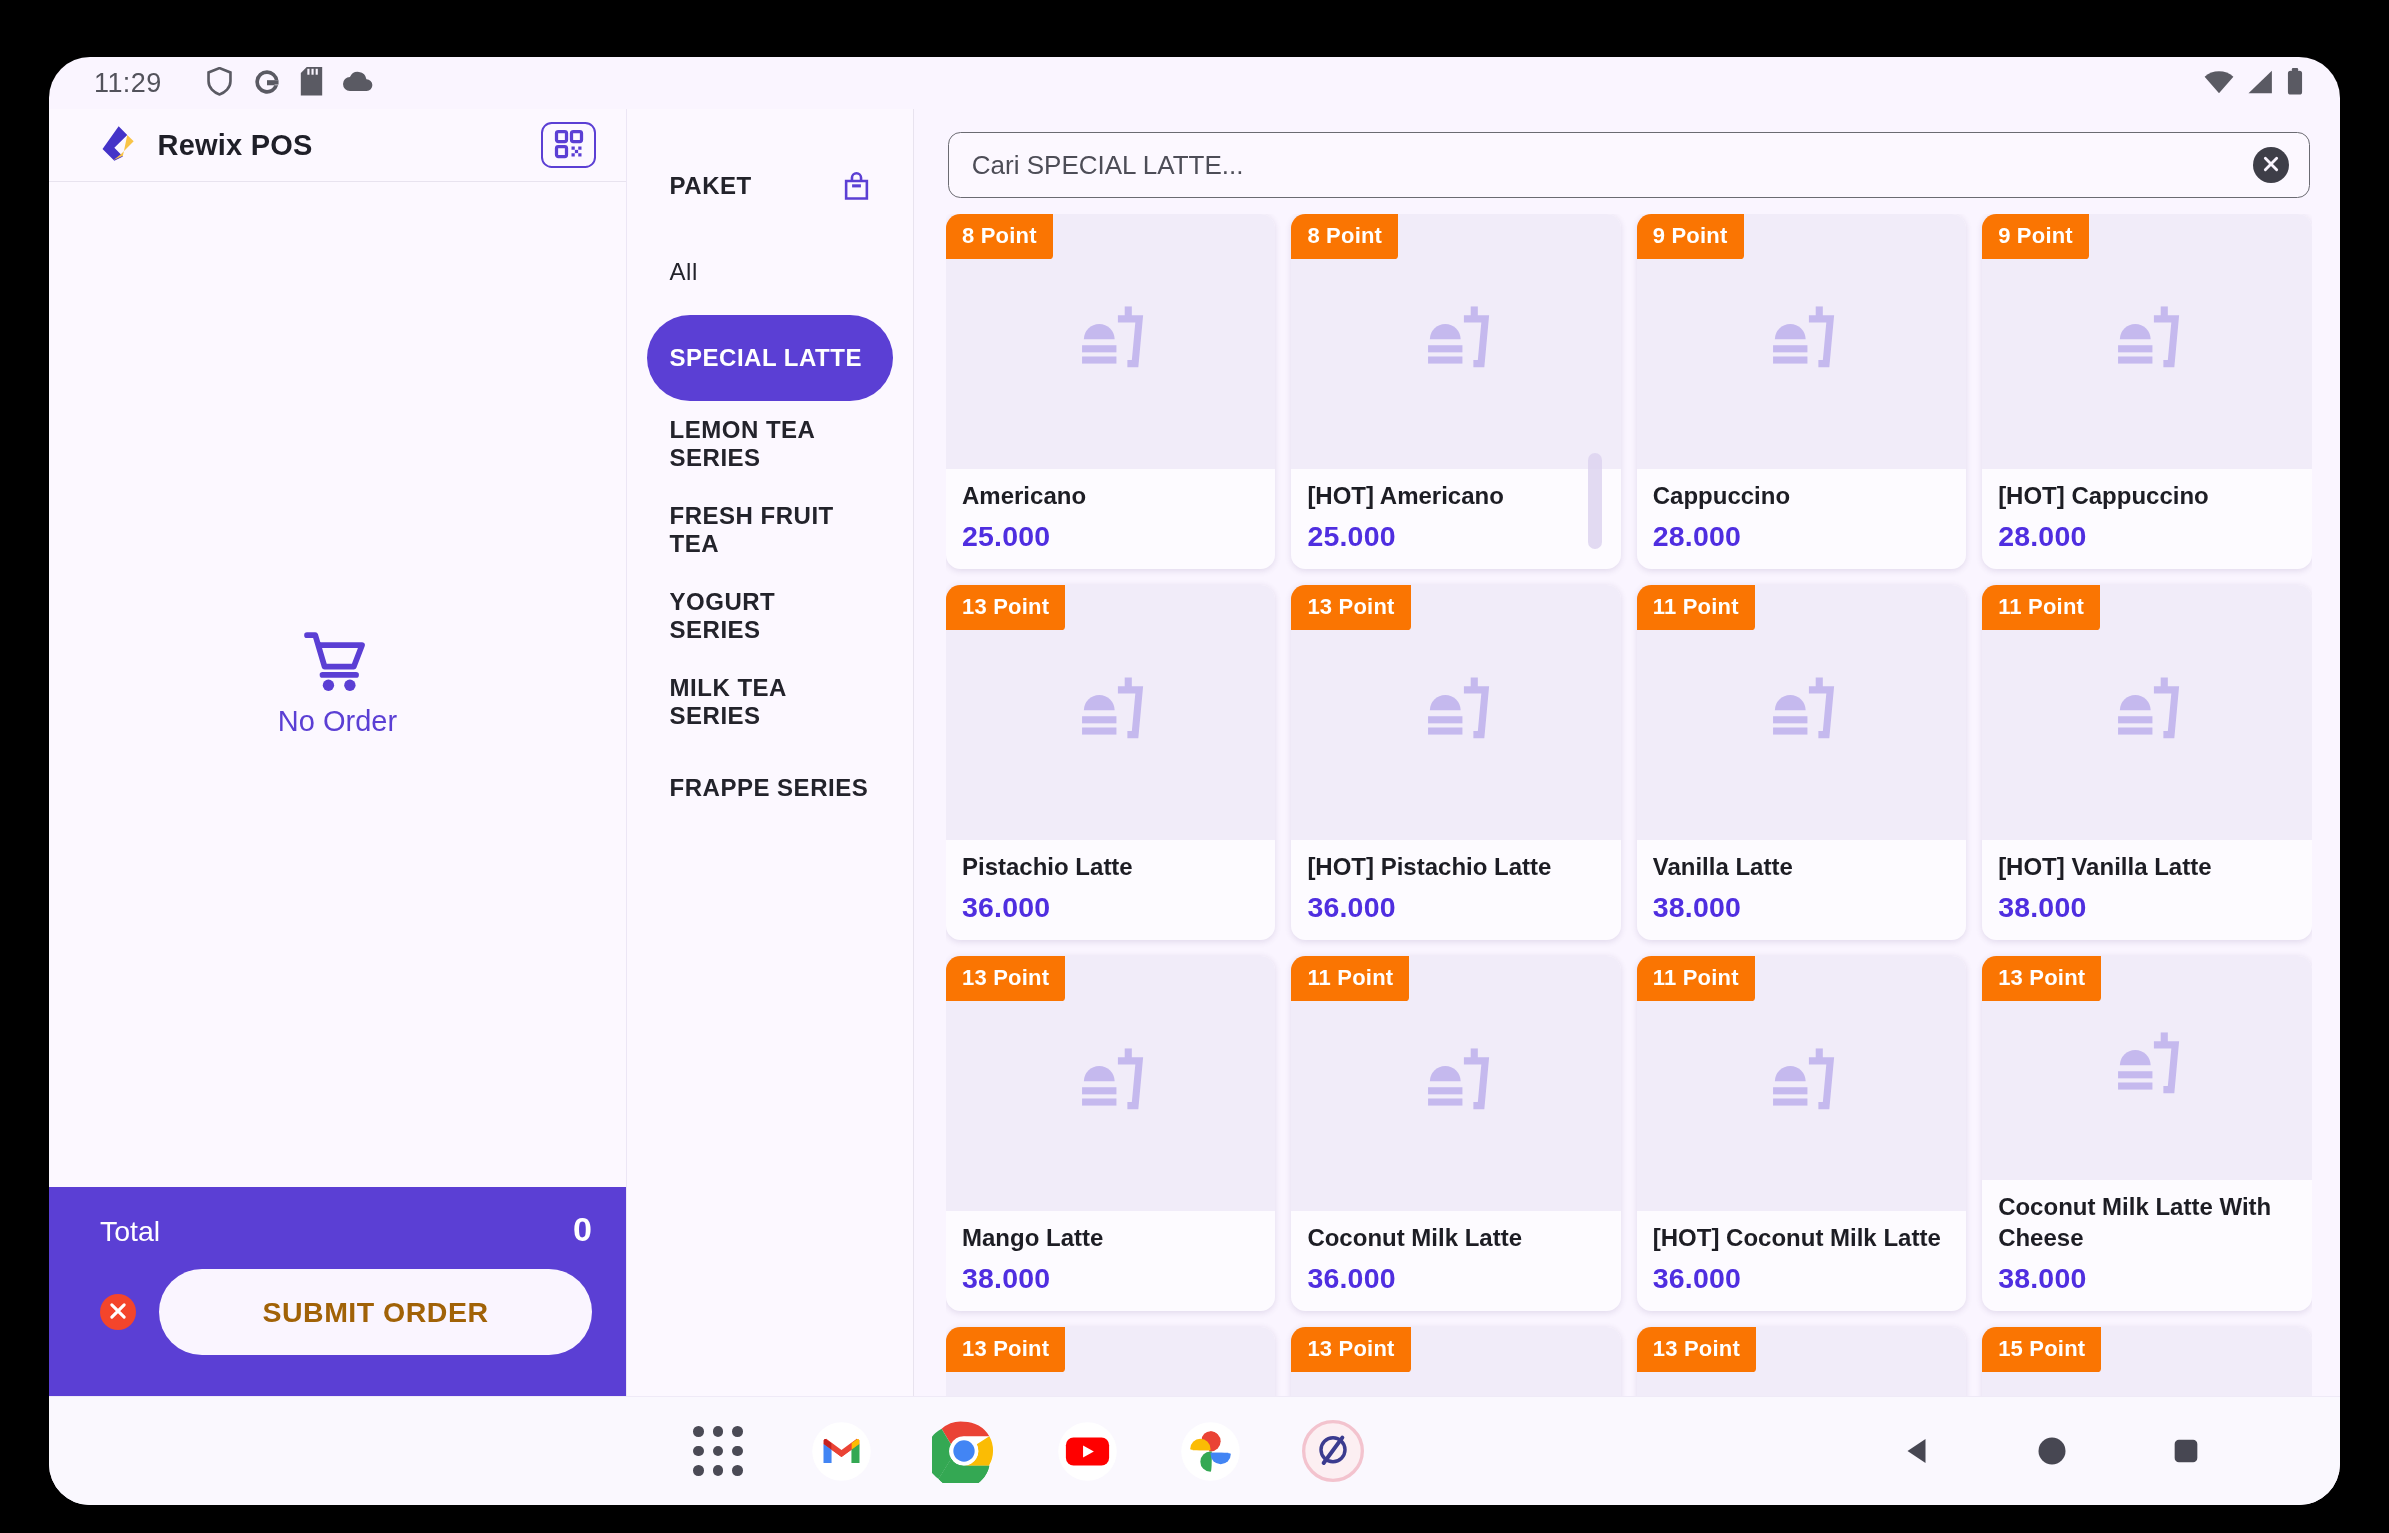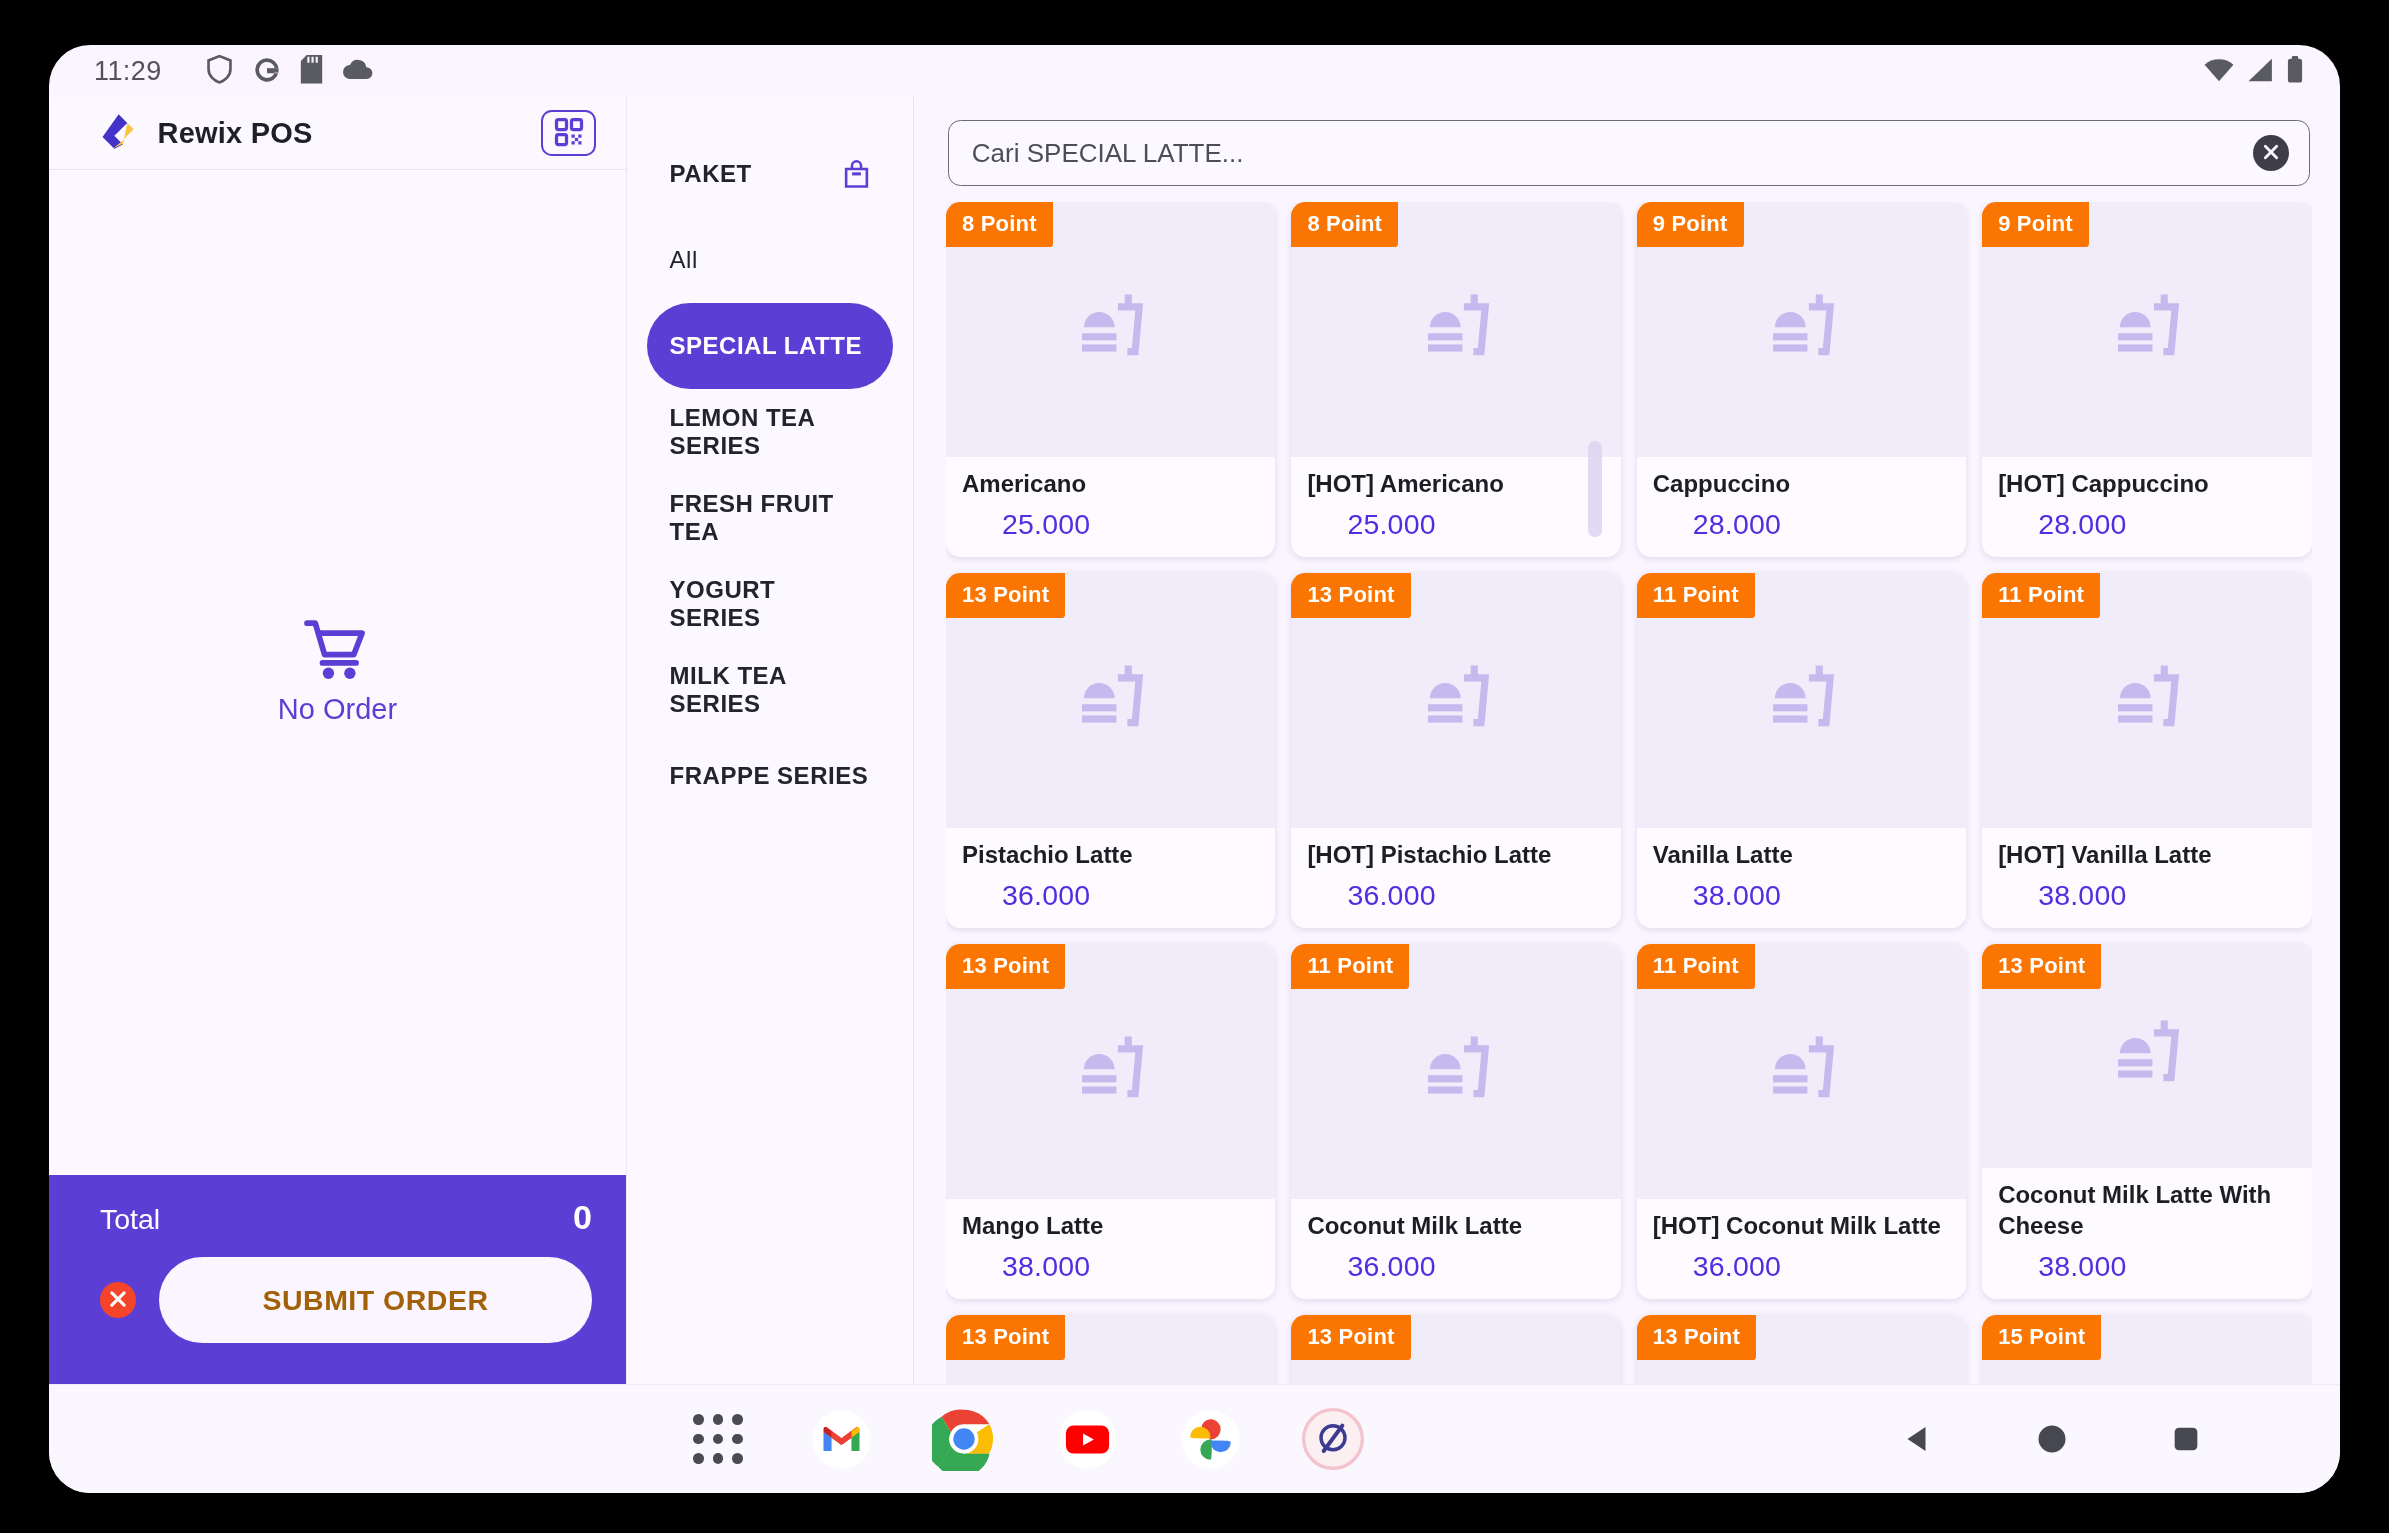--- a/index.html
+++ b/index.html
@@ -4,21 +4,21 @@
 <style>
   * { box-sizing: border-box; margin: 0; padding: 0; }
   html, body {
     width: 2389px; height: 1534px;
     background: #000;
     font-family: "Liberation Sans", sans-serif;
     overflow: hidden;
   }
   .device {
     position: absolute;
-    left: 49px; top: 45px;
+    left: 49px; top: 57px;
     width: 2291px; height: 1448px;
     background: #FAF5FF;
     border-radius: 41px;
     overflow: hidden;
     display: flex;
     flex-direction: column;
   }
 
   
   .statusbar {
@@ -214,24 +214,23 @@
   .card-info { flex: 0 0 auto; padding: 11px 16px 16px 16px; }
   .card-name {
     font-size: 24px;
     font-weight: bold;
     color: #1D1D24;
     line-height: 1.32;
     margin-bottom: 8px;
   }
   .card-price {
     font-size: 28.5px;
-    font-weight: normal;
+    font-weight: bold;
     color: #4F2EE0;
     letter-spacing: 0.2px;
-    margin-left: 40px;
   }
   .card.two-line .card-img { min-height: 0; }
 
   .scrollthumb {
     position: absolute;
     width: 14.3px;
     background: #DDD4F0;
     border-radius: 7.1px;
     left: 642px;
     top: 239px;

